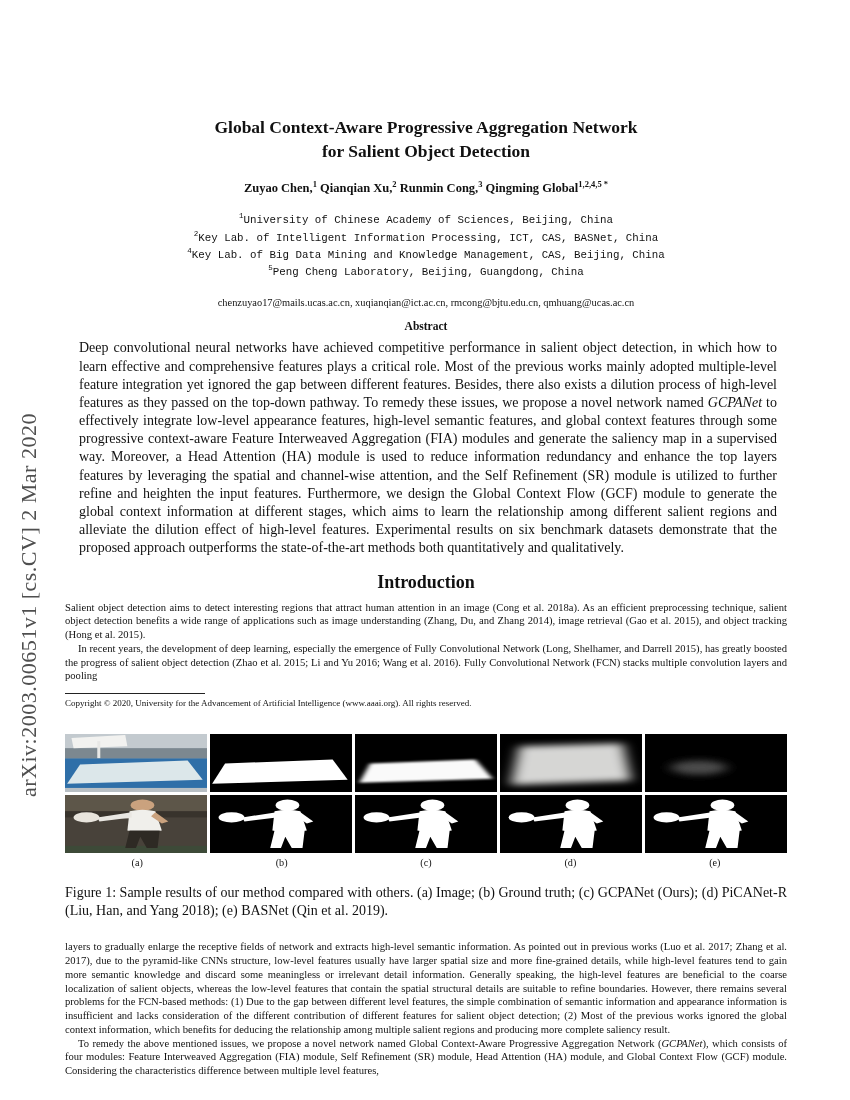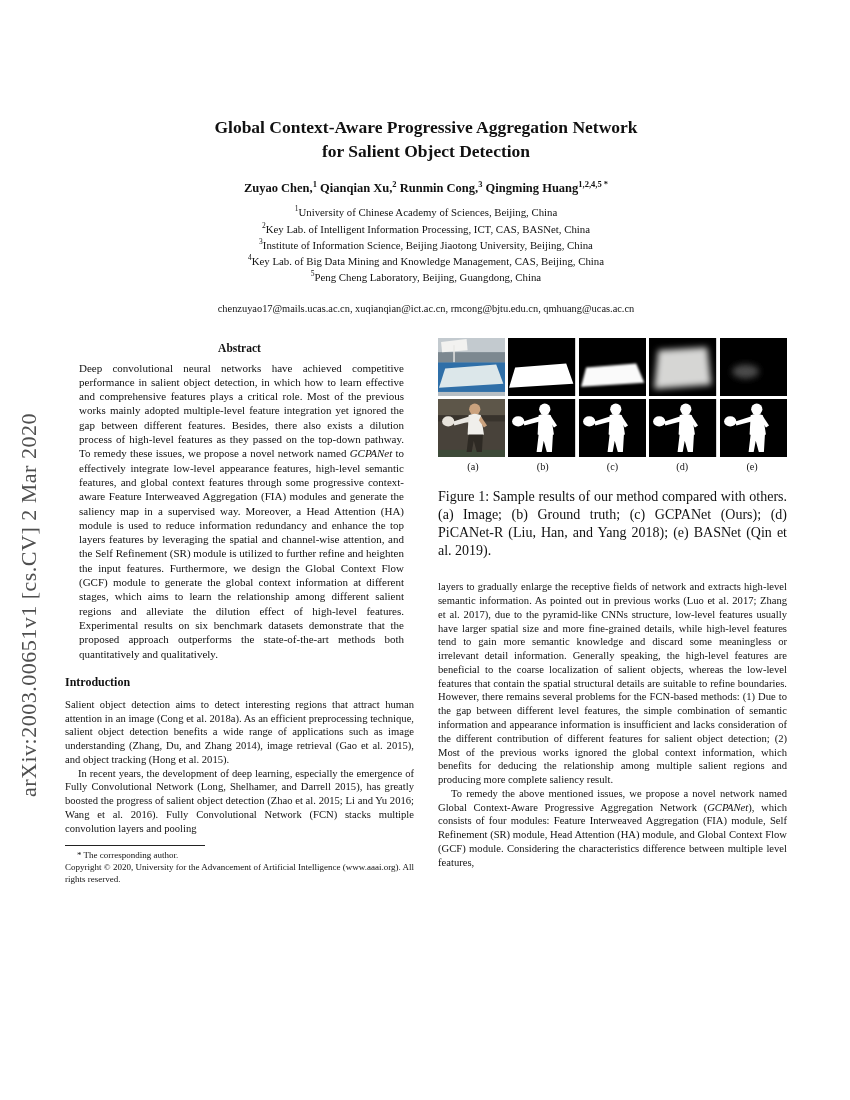--- a/index.html
+++ b/index.html
@@ -48,51 +48,53 @@
     text-align: center;
     font-weight: bold;
     font-size: 12.5px;
     margin: 16px 0 4px 0;
   }
   .authors sup { font-size: 8.5px; }
   .affiliations {
     text-align: center;
     font-size: 10.8px;
     line-height: 1.45;
-    margin: 8px;
+    margin: 15px;
+    font-family: Liberation Mono, monospace;
   }
   .affiliations sup { font-size: 7.5px; }
   .emails {
     text-align: center;
     font-size: 10.4px;
     margin: 17px 0 0 0;
   }
   .columns {
     display: flex;
     gap: 24px;
-    margin-top: 24px;
+    margin-top: 8px;
+    flex-direction: column;
   }
   .col { flex: 1; min-width: 0; }
   .abstract-heading {
     text-align: center;
     font-weight: bold;
     font-size: 11.5px;
     margin: 4px 0 7px 0;
   }
   .abstract-text {
-    font-size: 11px;
+    font-size: 14px;
     line-height: 1.3;
     text-align: justify;
     padding: 0 10px 0 14px;
     margin: 0;
   }
   .section-heading {
-    text-align: left;
+    text-align: center;
     font-weight: bold;
-    font-size: 12px;
+    font-size: 18px;
     margin: 14px 0 8px 0;
   }
   .body-text {
     font-size: 10.6px;
     line-height: 1.3;
     text-align: justify;
     margin: 0;
   }
   .body-text.indent { text-indent: 13px; }
   .italic { font-style: italic; }
@@ -211,45 +213,43 @@
 
   <div class="arxiv-banner">arXiv:2003.00651v1  [cs.CV]  2 Mar 2020</div>
 
   <div class="content">
 
     <h1 class="title">
       <span>Global Context-Aware Progressive Aggregation Network</span><br>
       <span>for Salient Object Detection</span>
     </h1>
 
-    <p class="authors"><span>Zuyao Chen,</span><sup>1</sup><span> Qianqian Xu,</span><sup>2</sup><span> Runmin Cong,</span><sup>3</sup><span> Qingming Huang</span><sup>1,2,4,5 *</sup></p>
+    <p class="authors"><span>Zuyao Chen,</span><sup>1</sup><span> Qianqian Xu,</span><sup>2</sup><span> Runmin Cong,</span><sup>3</sup><span> Qingming Global</span><sup>1,2,4,5 *</sup></p>
 
     <div class="affiliations">
       <div><sup>1</sup><span>University of Chinese Academy of Sciences, Beijing, China</span></div>
       <div><sup>2</sup><span>Key Lab. of Intelligent Information Processing, ICT, CAS, BASNet, China</span></div>
-      <div><sup>3</sup><span>Institute of Information Science, Beijing Jiaotong University, Beijing, China</span></div>
       <div><sup>4</sup><span>Key Lab. of Big Data Mining and Knowledge Management, CAS, Beijing, China</span></div>
       <div><sup>5</sup><span>Peng Cheng Laboratory, Beijing, Guangdong, China</span></div>
     </div>
 
     <p class="emails">chenzuyao17@mails.ucas.ac.cn, xuqianqian@ict.ac.cn, rmcong@bjtu.edu.cn, qmhuang@ucas.ac.cn</p>
 
     <div class="columns">
 
       <div class="col">
         <div class="abstract-heading">Abstract</div>
         <p class="abstract-text"><span>Deep convolutional neural networks have achieved competitive performance in salient object detection, in which how to learn effective and comprehensive features plays a critical role. Most of the previous works mainly adopted multiple-level feature integration yet ignored the gap between different features. Besides, there also exists a dilution process of high-level features as they passed on the top-down pathway. To remedy these issues, we propose a novel network named </span><span class="italic">GCPANet</span><span> to effectively integrate low-level appearance features, high-level semantic features, and global context features through some progressive context-aware Feature Interweaved Aggregation (FIA) modules and generate the saliency map in a supervised way. Moreover, a Head Attention (HA) module is used to reduce information redundancy and enhance the top layers features by leveraging the spatial and channel-wise attention, and the Self Refinement (SR) module is utilized to further refine and heighten the input features. Furthermore, we design the Global Context Flow (GCF) module to generate the global context information at different stages, which aims to learn the relationship among different salient regions and alleviate the dilution effect of high-level features. Experimental results on six benchmark datasets demonstrate that the proposed approach outperforms the state-of-the-art methods both quantitatively and qualitatively.</span></p>
 
         <div class="section-heading">Introduction</div>
         <p class="body-text">Salient object detection aims to detect interesting regions that attract human attention in an image (Cong et al. 2018a). As an efficient preprocessing technique, salient object detection benefits a wide range of applications such as image understanding (Zhang, Du, and Zhang 2014), image retrieval (Gao et al. 2015), and object tracking (Hong et al. 2015).</p>
         <p class="body-text indent">In recent years, the development of deep learning, especially the emergence of Fully Convolutional Network (Long, Shelhamer, and Darrell 2015), has greatly boosted the progress of salient object detection (Zhao et al. 2015; Li and Yu 2016; Wang et al. 2016). Fully Convolutional Network (FCN) stacks multiple convolution layers and pooling</p>
 
         <div class="footnote">
           <hr class="footnote-rule">
-          <p class="fn-star">* The corresponding author.</p>
           <p>Copyright © 2020, University for the Advancement of Artificial Intelligence (www.aaai.org). All rights reserved.</p>
         </div>
       </div>
 
       <div class="col">
 
         <div class="figure-grid">
 
           <svg viewBox="0 0 66 57" preserveAspectRatio="none">
               <use href="#sym-pool-photo"></use>

